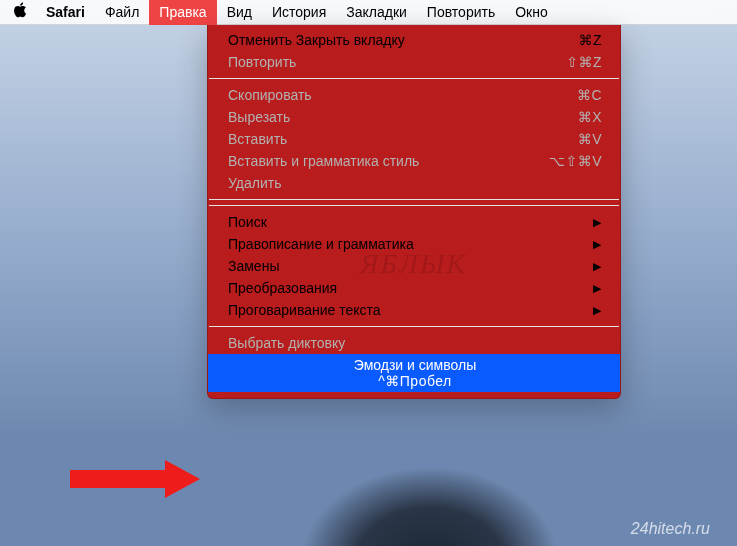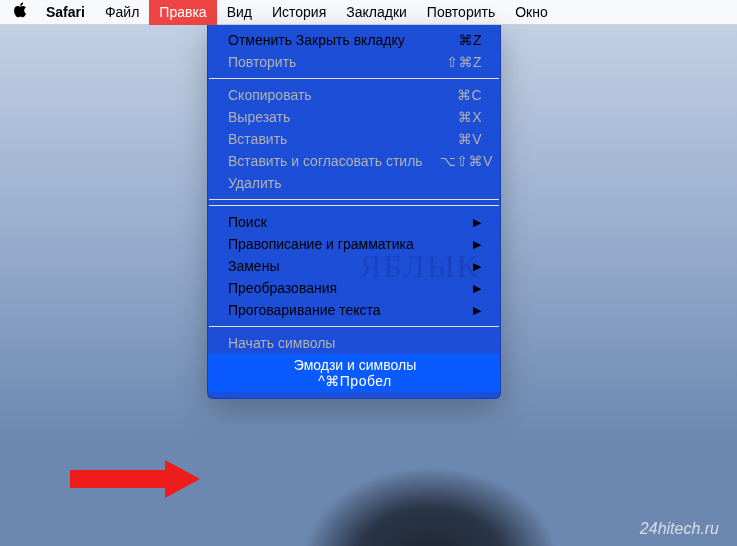--- a/index.html
+++ b/index.html
@@ -33,22 +33,22 @@
   }
   .menubar .mb-item.app { font-weight: 600; }
   .menubar .mb-item.open {
     background: #ef4444;
     color: #fff;
   }
   .dropdown {
     position: absolute;
     top: 25px;
     left: 207px;
-    width: 294px;
-    background: #1d4ed8;
+    width: 414px;
+    background: #b91c1c;
     border: 1px solid rgba(0,0,0,0.18);
     border-top: none;
     border-radius: 0 0 6px 6px;
     box-shadow: 0 10px 30px rgba(0,0,0,0.25);
     padding: 4px 0 6px;
     font-size: 14px;
   }
   .dropdown .row {
     display: flex;
     align-items: center;
@@ -65,23 +65,24 @@
   }
   .dropdown .sep {
     height: 1px;
     background: #e3e3e3;
     margin: 5px 1px;
   }
   .watermark {
     position: absolute;
     top: 248px;
     left: 360px;
-    font-size: 32px;
+    font-size: 28px;
     color: rgba(0,0,0,0.12);
     font-family: Georgia, serif;
+    font-style: italic;
     pointer-events: none;
     letter-spacing: 2px;
   }
   .red-arrow {
     position: absolute;
     top: 460px;
     left: 70px;
     width: 130px;
     height: 38px;
   }
@@ -91,21 +92,21 @@
     bottom: -40px;
     left: 300px;
     width: 260px;
     height: 120px;
     background: radial-gradient(ellipse at 50% 80%, #1c2634 0%, #2a3547 40%, rgba(42,53,71,0) 70%);
     border-radius: 50% 50% 0 0;
   }
   .site-wm {
     position: absolute;
     bottom: 8px;
-    right: 18px;
+    right: 27px;
     color: rgba(255,255,255,0.7);
     font-size: 16px;
     font-style: italic;
   }
 </style>
 </head>
 <body>
 
 <div class="menubar">
   <div class="apple">
@@ -139,21 +140,21 @@
     </div>
     <div class="row disabled">
       <span class="label">Вырезать</span>
       <span class="rhs">⌘X</span>
     </div>
     <div class="row disabled">
       <span class="label">Вставить</span>
       <span class="rhs">⌘V</span>
     </div>
     <div class="row disabled">
-      <span class="label">Вставить и согласовать стиль</span>
+      <span class="label">Вставить и грамматика стиль</span>
       <span class="rhs">⌥⇧⌘V</span>
     </div>
     <div class="row disabled">
       <span class="label">Удалить</span>
       <span class="rhs"></span>
     </div>
     <div class="sep"></div>
     <div class="sep"></div>
     <div class="row">
       <span class="label">Поиск</span>
@@ -170,21 +171,21 @@
     <div class="row">
       <span class="label">Преобразования</span>
       <span class="rhs arrow">▶</span>
     </div>
     <div class="row">
       <span class="label">Проговаривание текста</span>
       <span class="rhs arrow">▶</span>
     </div>
     <div class="sep"></div>
     <div class="row disabled">
-      <span class="label">Начать символы</span>
+      <span class="label">Выбрать диктовку</span>
       <span class="rhs"></span>
     </div>
     <div class="row selected">
       <span class="label">Эмодзи и символы</span>
       <span class="rhs">^⌘Пробел</span>
     </div>
   </div>
 
 <div class="watermark">ЯБЛЫК</div>
 

